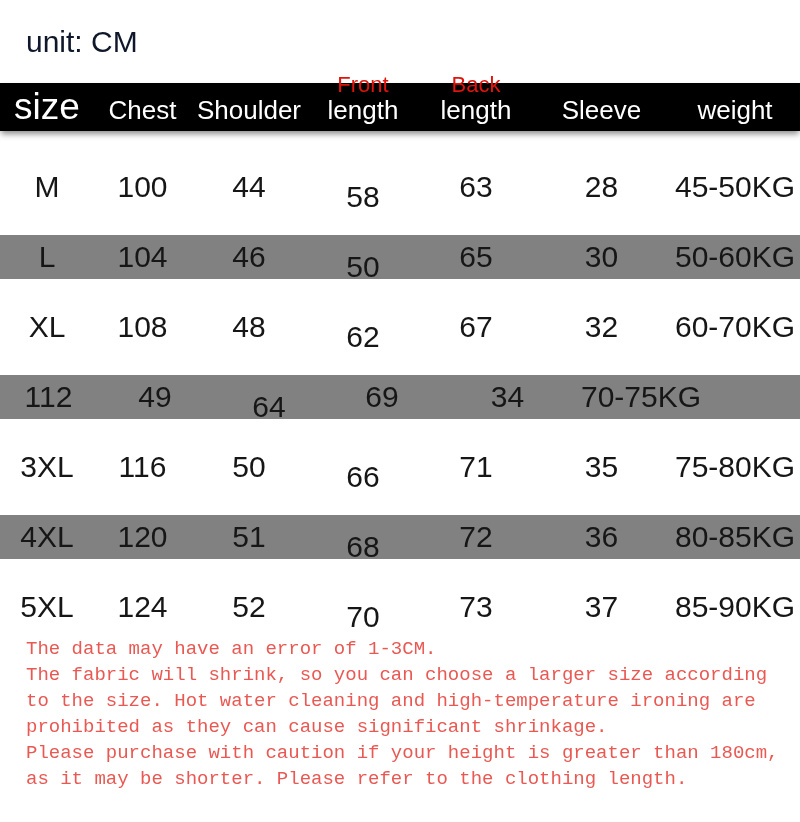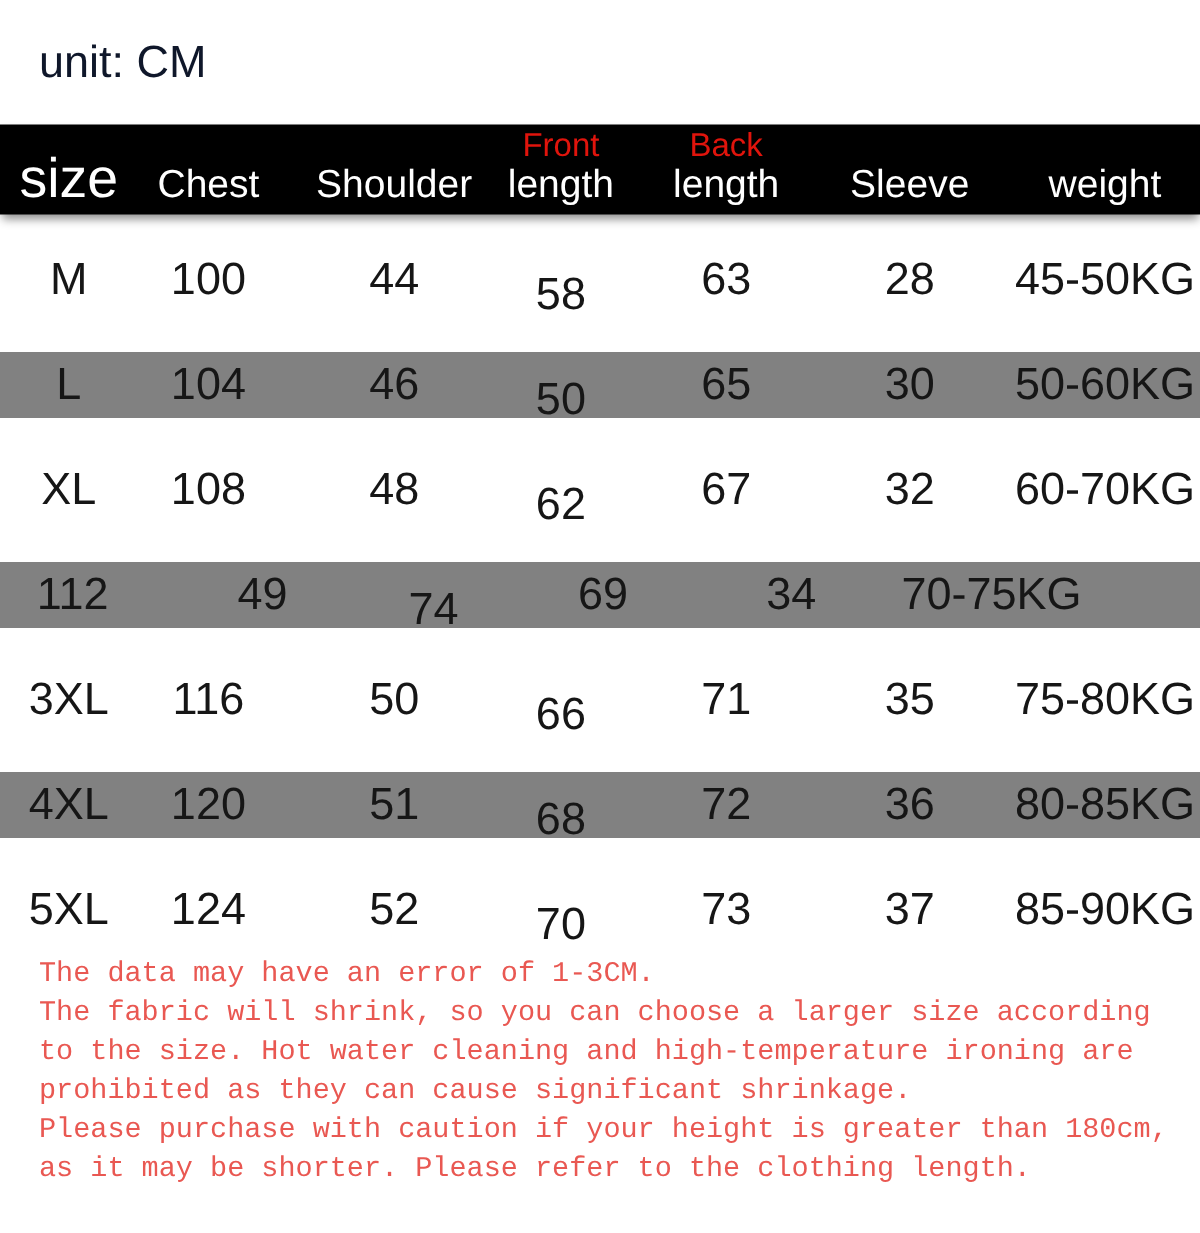--- a/index.html
+++ b/index.html
@@ -22,21 +22,21 @@
     line-height: 36px;
     color: #0f172a;
   }
 
   
   .header-bar {
     position: absolute;
     left: 0;
     top: 83px;
     width: 800px;
-    height: 60px;
+    height: 48px;
     background: var(--header-bg, #000);
     color: var(--header-text, #fff);
     display: flex;
     box-shadow: 0 4px 6px -1px rgba(0,0,0,0.45);
   }
   .hcell {
     display: flex;
     flex-direction: column;
     justify-content: flex-end;
     align-items: center;
@@ -80,21 +80,21 @@
   .tcell {
     font-size: 30px;
     text-align: center;
     box-sizing: border-box;
     color: #161616;
   }
 
   
   .col-size          { width: 94px; }
   .col-chest         { width: 97px; }
-  .col-shoulder      { width: 116px; margin-left: 20px; }
+  .col-shoulder      { width: 116px; }
   .col-front_length  { width: 112px; margin-top: 20px; }
   .col-back_length   { width: 114px; }
   .col-sleeve        { width: 137px; }
   .col-weight        { width: 130px; text-align: center; }
 
   
   .footnotes {
     position: absolute;
     left: 26px;
     top: 636px;
@@ -162,21 +162,21 @@
         <div class="tcell col-chest">108</div>
         <div class="tcell col-shoulder">48</div>
         <div class="tcell col-front_length">62</div>
         <div class="tcell col-back_length">67</div>
         <div class="tcell col-sleeve">32</div>
         <div class="tcell col-weight">60-70KG</div>
       </div>
       <div class="trow striped">
         <div class="tcell col-chest">112</div>
         <div class="tcell col-shoulder">49</div>
-        <div class="tcell col-front_length">74</div>
+        <div class="tcell col-front_length">64</div>
         <div class="tcell col-back_length">69</div>
         <div class="tcell col-sleeve">34</div>
         <div class="tcell col-weight">70-75KG</div>
       </div>
       <div class="trow">
         <div class="tcell col-size">3XL</div>
         <div class="tcell col-chest">116</div>
         <div class="tcell col-shoulder">50</div>
         <div class="tcell col-front_length">66</div>
         <div class="tcell col-back_length">71</div>

